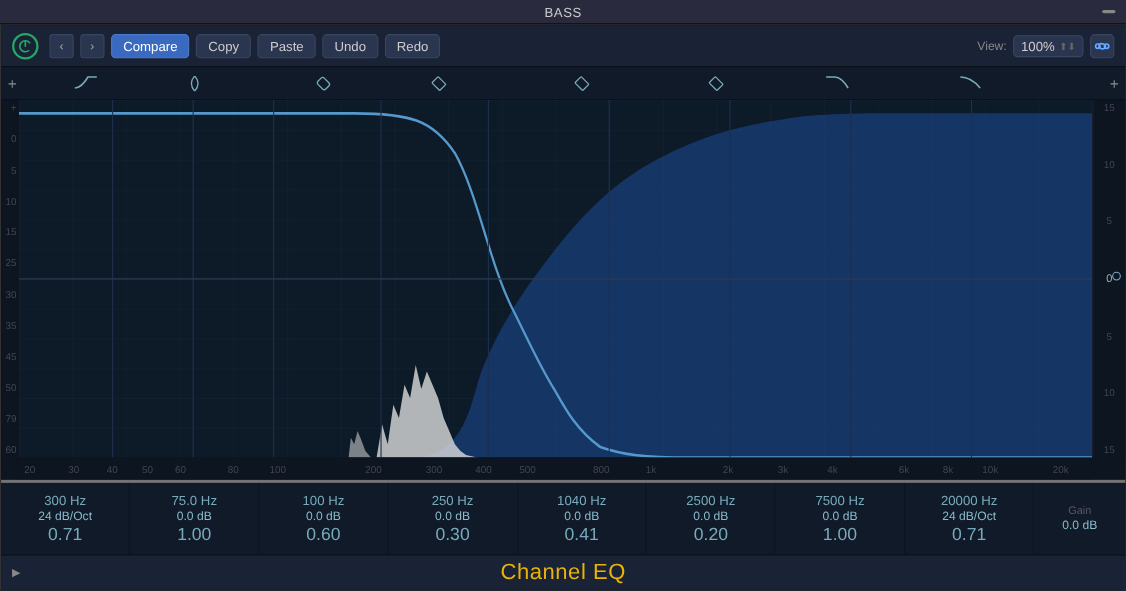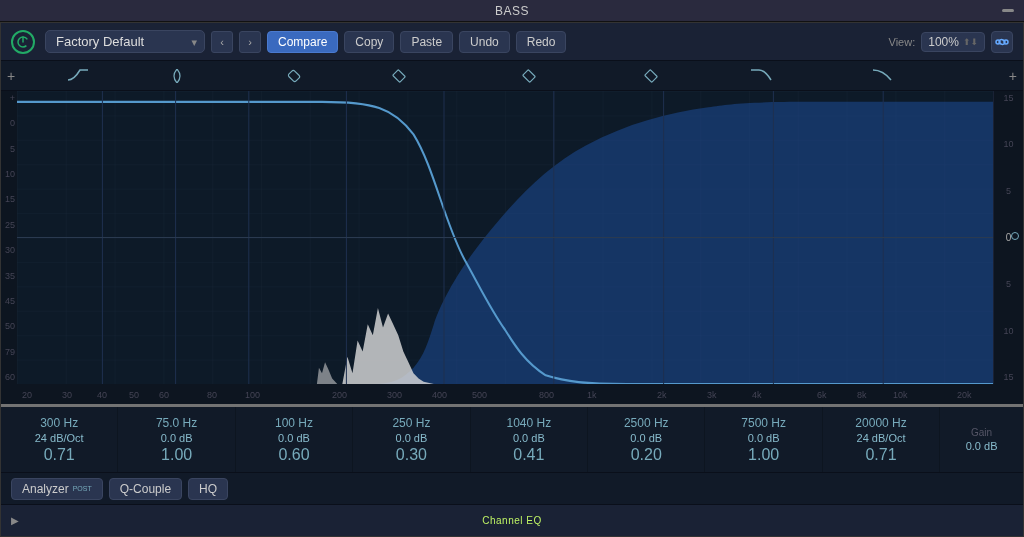--- a/index.html
+++ b/index.html
@@ -239,22 +239,22 @@
     .footer-bar {
       height: 32px;
       background: #1a2235;
       border-top: 1px solid #0a0f1a;
       display: flex;
       align-items: center;
       justify-content: center;
       position: relative;
     }
     .footer-title {
-      color: #bef264;
-      font-size: 10px;
+      color: #eab308;
+      font-size: 20px;
       letter-spacing: 0.5px;
     }
     .play-btn {
       position: absolute;
       left: 10px;
       color: #888;
       font-size: 10px;
       cursor: pointer;
     }
     svg.eq-svg {
@@ -274,25 +274,20 @@
 </div>
 
 <div class="main-container">
 
   <div class="toolbar">
     <div class="power-btn">
       <svg width="14" height="14" viewBox="0 0 14 14" fill="none">
         <circle cx="7" cy="7" r="5" stroke="#2a6" stroke-width="1.5" fill="none" stroke-dasharray="24 8" stroke-dashoffset="-4"></circle>
         <line x1="7" y1="2" x2="7" y2="7" stroke="#2a6" stroke-width="1.5" stroke-linecap="round"></line>
       </svg>
-    </div>
-    <div class="preset-wrapper">
-      <select class="preset-select">
-        <option>Factory Default</option>
-      </select>
     </div>
     <div class="nav-btn">‹</div>
     <div class="nav-btn">›</div>
     <button class="toolbar-btn active">Compare</button>
     <button class="toolbar-btn">Copy</button>
     <button class="toolbar-btn">Paste</button>
     <button class="toolbar-btn">Undo</button>
     <button class="toolbar-btn">Redo</button>
     <div class="spacer"></div>
     <span class="view-label">View:</span>
@@ -505,26 +500,18 @@
       <span class="param-freq">20000 Hz</span>
       <span class="param-value">24 dB/Oct</span>
       <span class="param-q">0.71</span>
     </div>
     <div class="band-param gain-param">
       <span style="color:#556; font-size:10px;">Gain</span>
       <span class="param-value">0.0 dB</span>
     </div>
   </div>
 
-  <div class="bottom-bar">
-    <button class="bottom-btn">
-      <span>Analyzer</span>
-      <sup style="color:#7ab; font-size:7px;">POST</sup>
-    </button>
-    <button class="bottom-btn">Q-Couple</button>
-    <button class="bottom-btn">HQ</button>
-  </div>
 
   <div class="footer-bar">
     <span class="play-btn">▶</span>
     <span class="footer-title">Channel EQ</span>
   </div>
 </div>
 
 </body></html>

